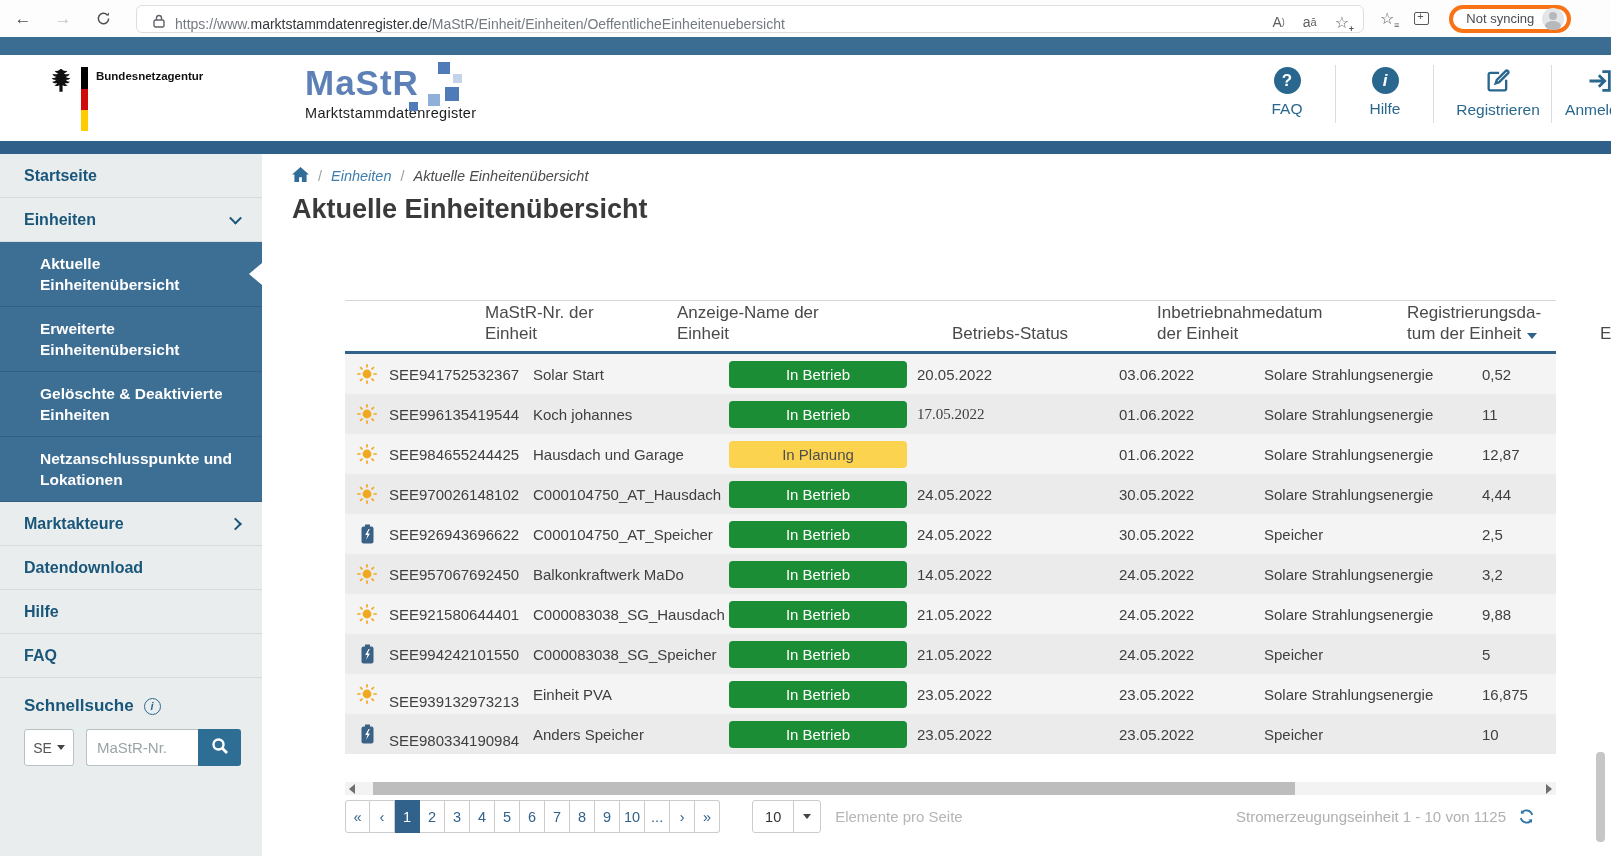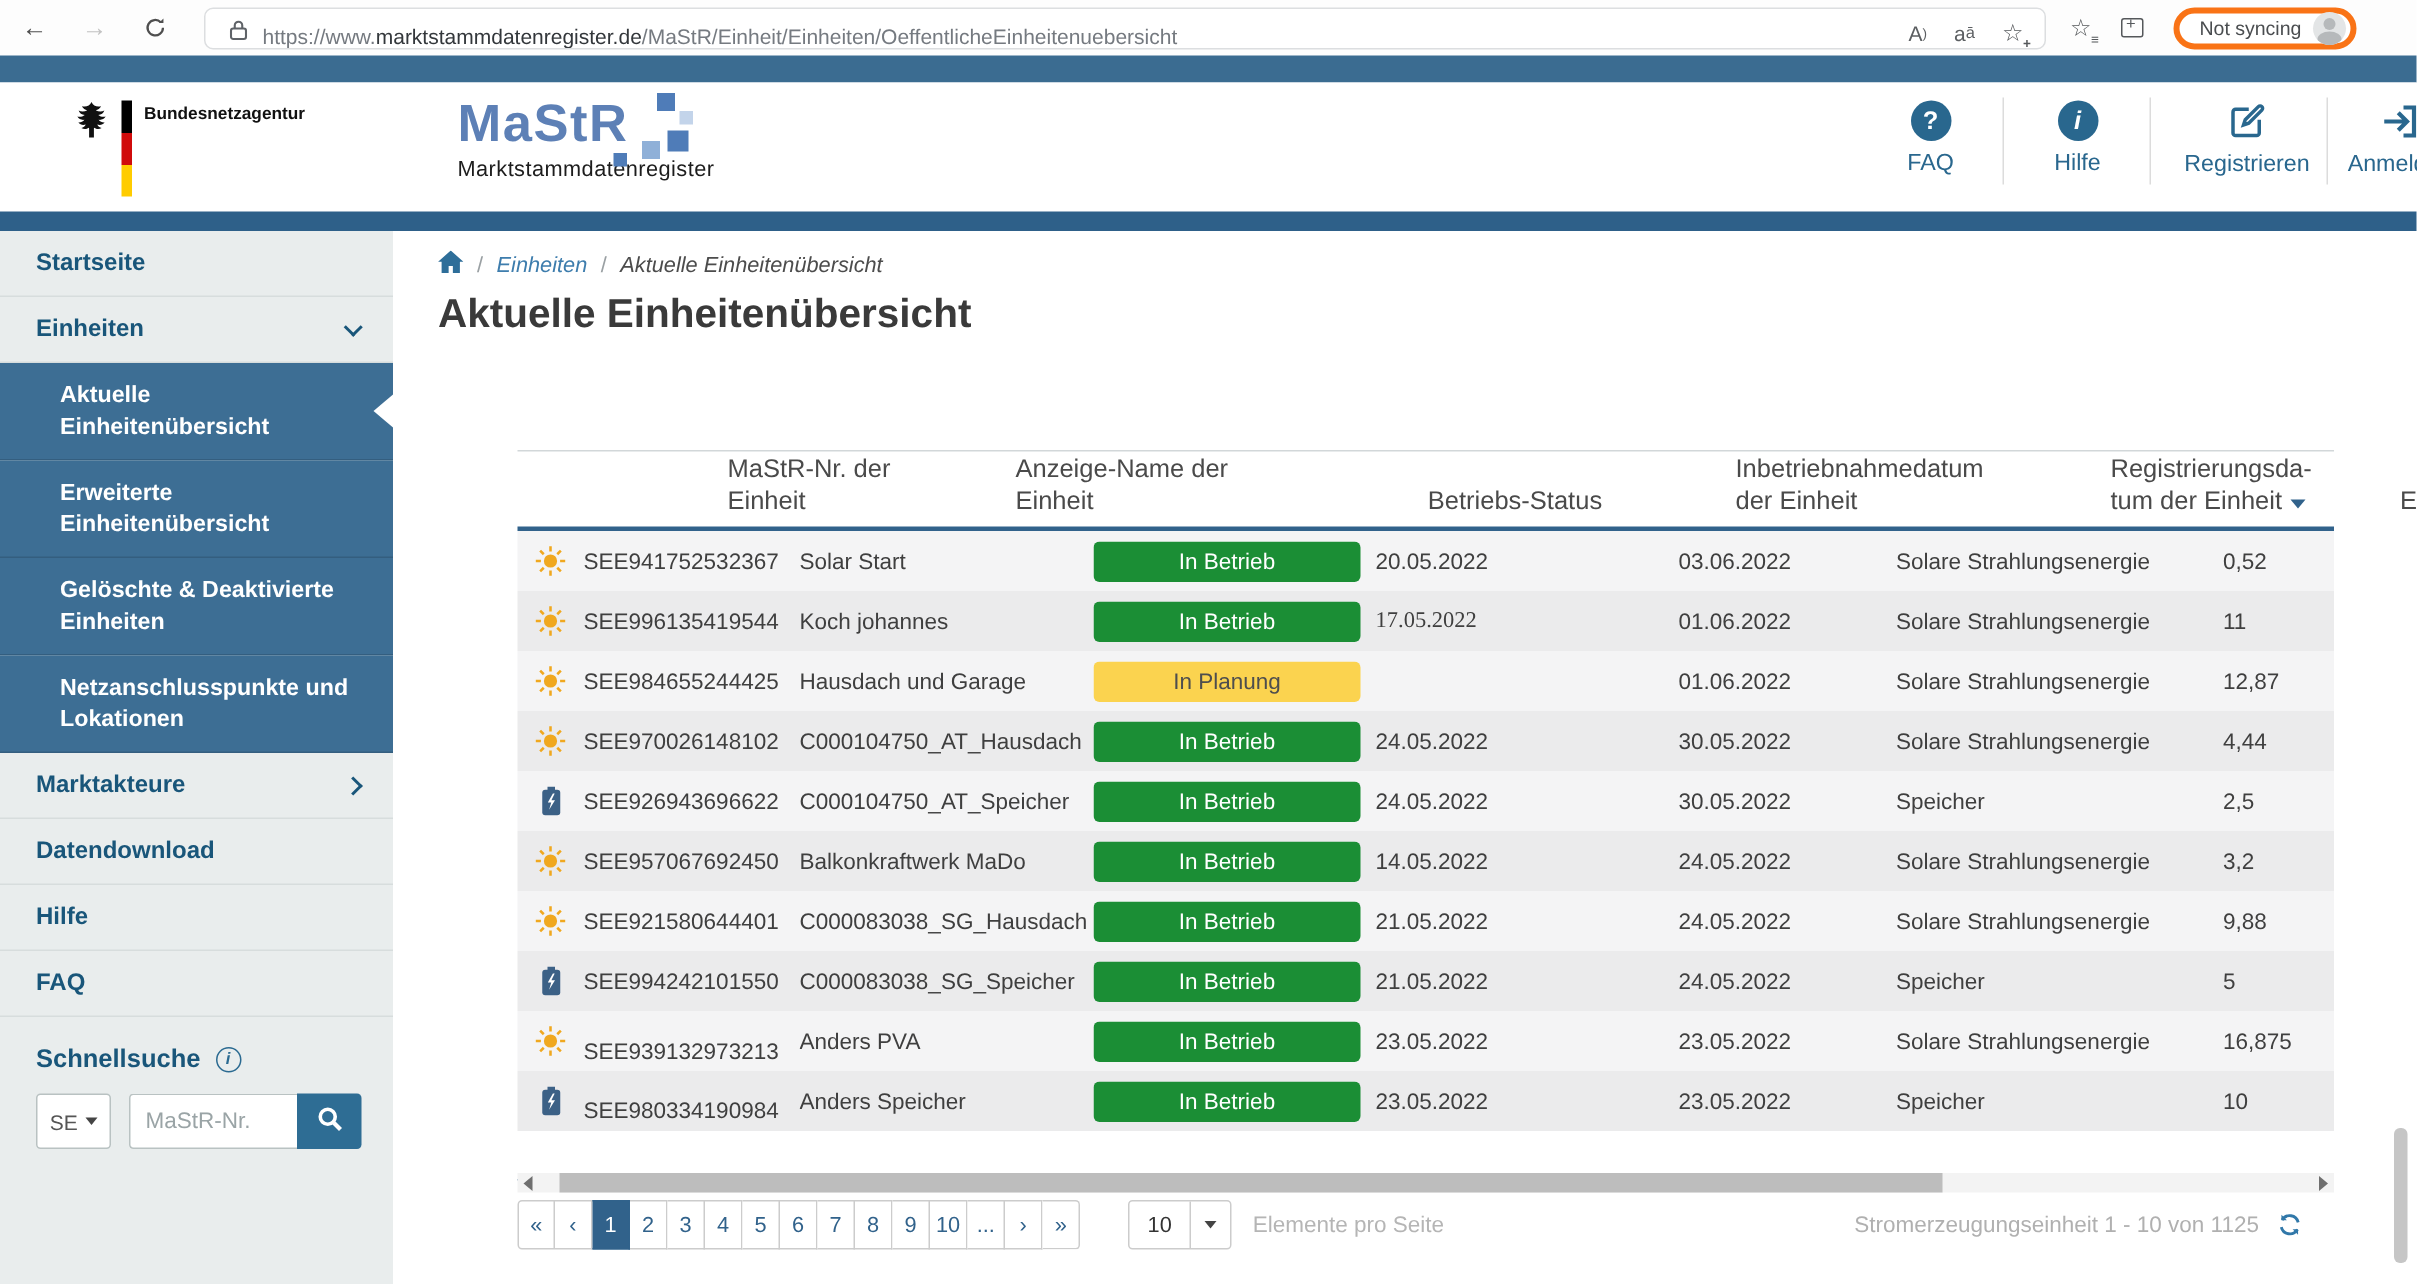--- a/index.html
+++ b/index.html
@@ -462,21 +462,21 @@
           <div class="tr odd">
             <div class="td icon-cell" style="width: 44px;">
               <svg width="22" height="22" viewBox="0 0 22 22">
                 <circle cx="11" cy="11" r="4.4" fill="#f0a81f"></circle>
                 <g stroke="#f0a81f" stroke-width="1.7">
                   <path d="M11 1.2v3.4M11 17.4v3.4M1.2 11h3.4M17.4 11h3.4M4.1 4.1l2.4 2.4M15.5 15.5l2.4 2.4M17.9 4.1l-2.4 2.4M6.5 15.5l-2.4 2.4"></path>
                 </g>
               </svg>
             </div>
             <div class="td" style="width: 144px; margin-top: 14px;">SEE939132973213</div>
-            <div class="td" style="width: 196px;">Anders PVA</div>
+            <div class="td" style="width: 196px;">Einheit PVA</div>
             <div class="td" style="width: 188px;">
               <div class="badge green">In Betrieb</div>
             </div>
             <div class="td" style="width: 202px;">23.05.2022</div>
             <div class="td" style="width: 145px;">23.05.2022</div>
             <div class="td" style="width: 218px;">Solare Strahlungsenergie</div>
             <div class="td" style="width: 66px;">16,875</div>
           </div>
           <div class="tr even">
             <div class="td icon-cell" style="width: 44px;">

